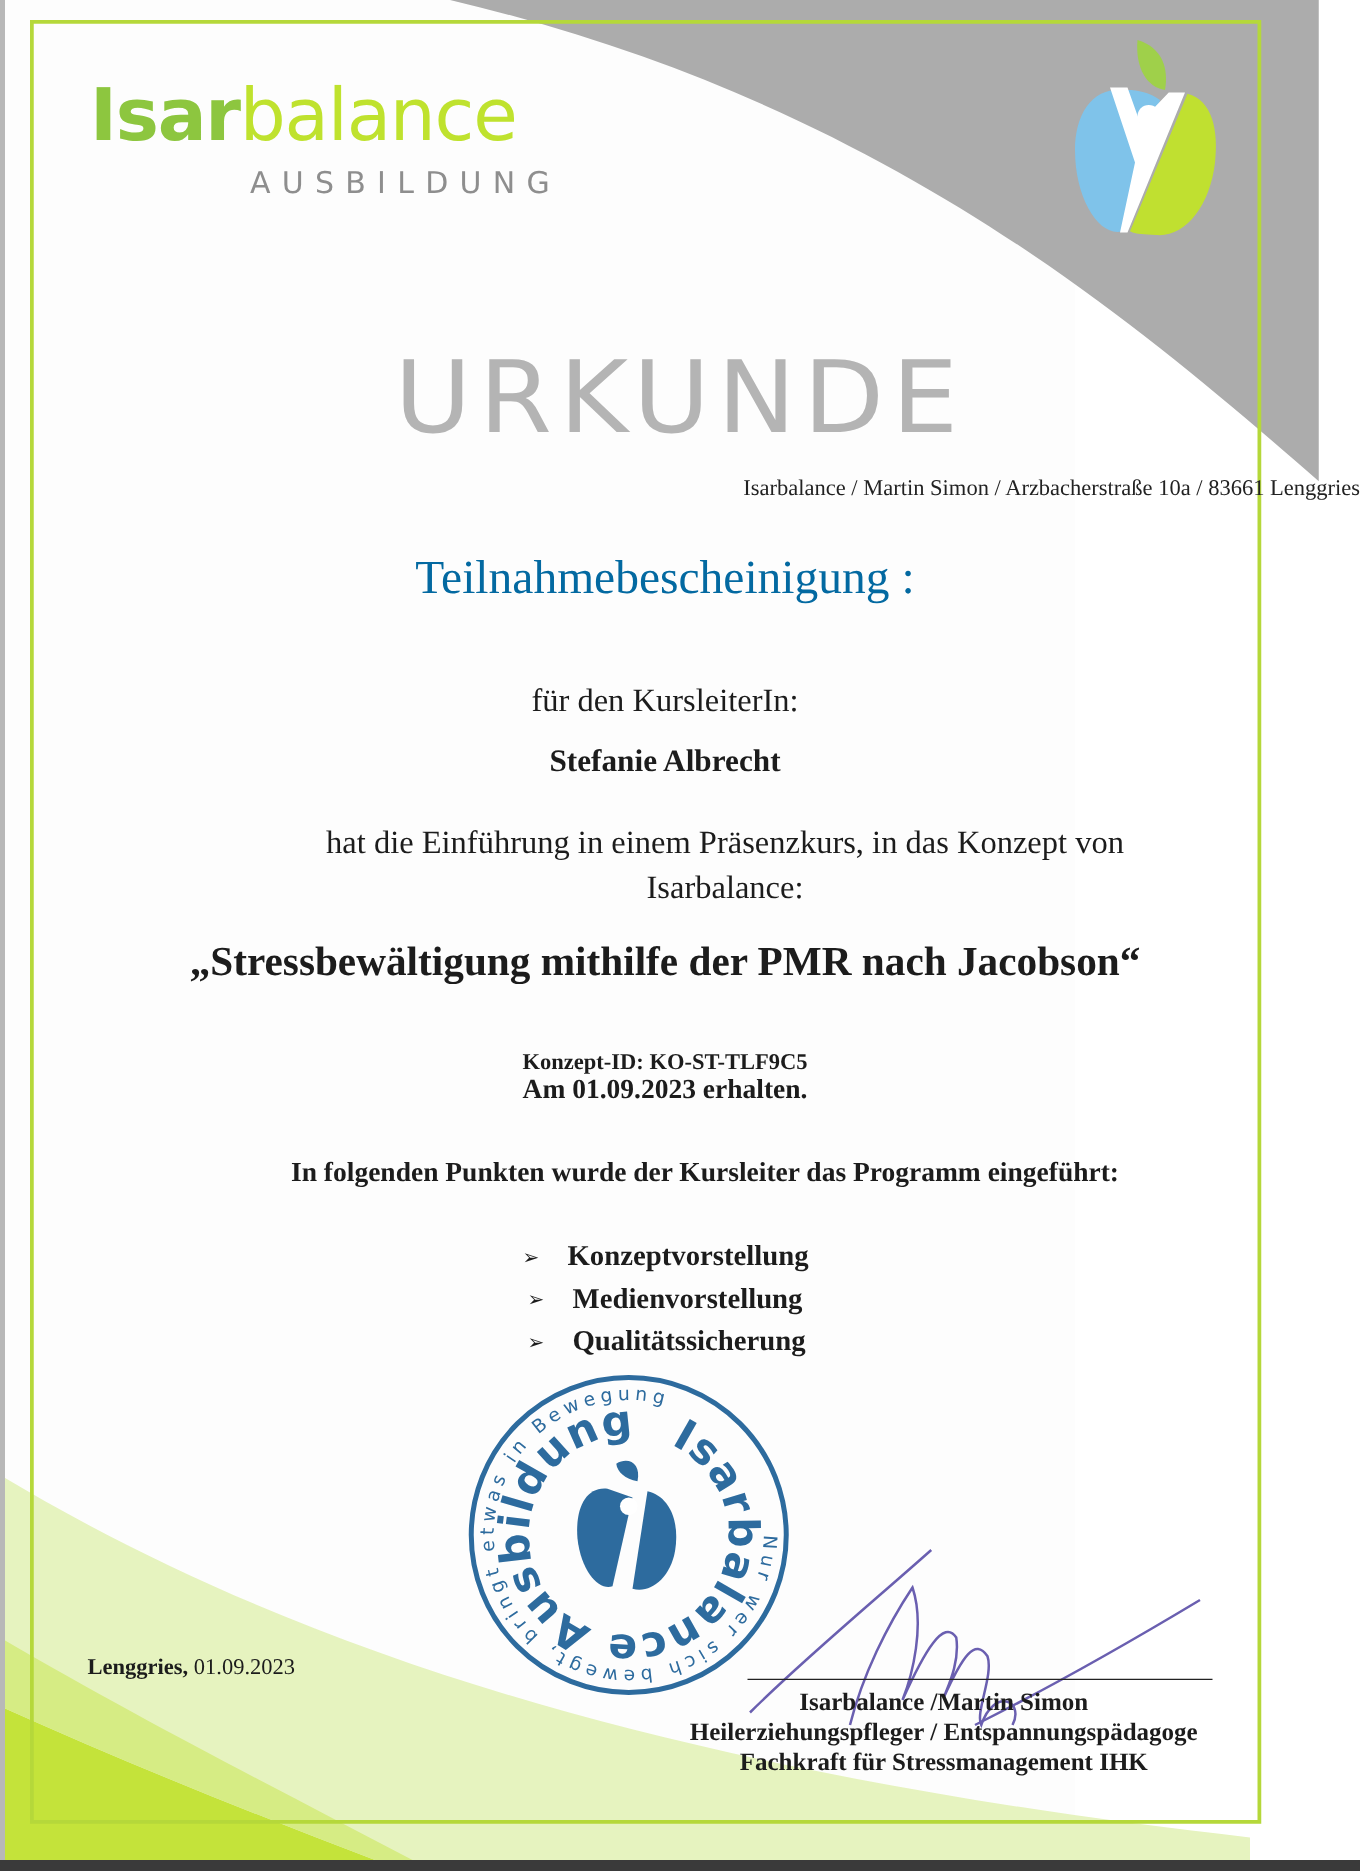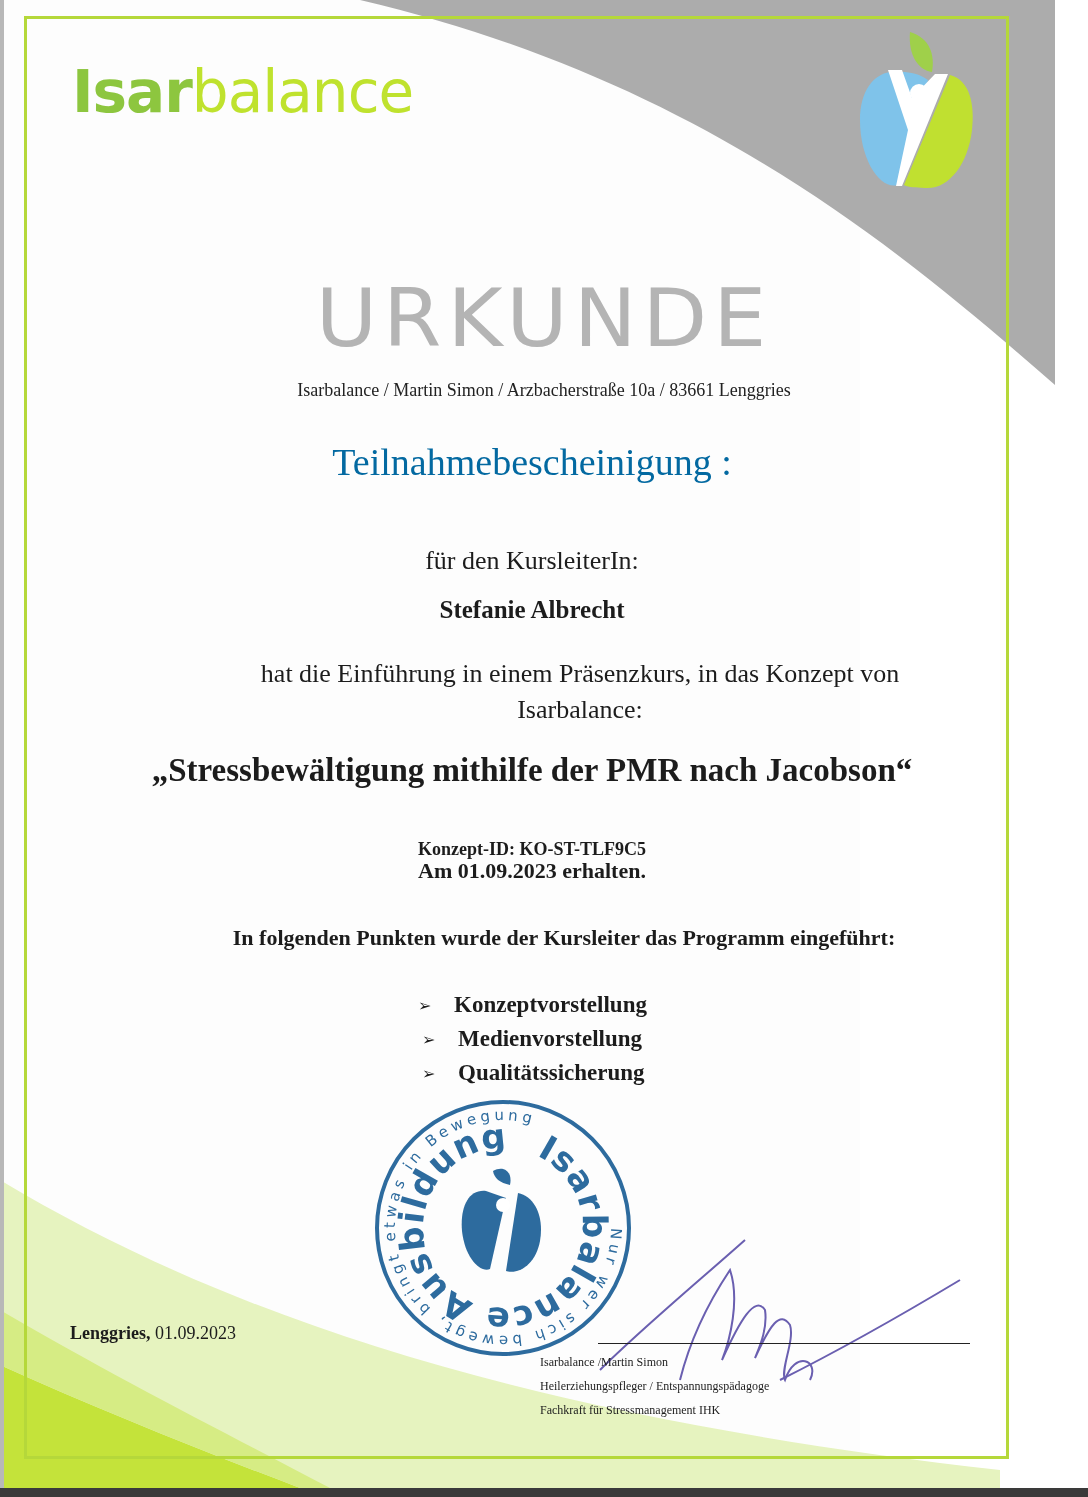--- a/index.html
+++ b/index.html
@@ -12,21 +12,21 @@
 
   .logo { position:absolute; left:72px; top:62px; }
   .logo-main { font-family:"DejaVu Sans", sans-serif; font-size:58px; line-height:60px; letter-spacing:-1px; }
   .logo-isar { color:#8dc63f; font-weight:bold; }
   .logo-balance { color:#bfe22e; font-weight:normal; }
   .logo-sub { position:absolute; left:128px; top:70px; font-family:"DejaVu Sans", sans-serif; font-size:24px; letter-spacing:9px; color:#8e8e8e; white-space:nowrap; }
 
   .apple { position:absolute; left:840px; top:30px; }
 
   .title { position:absolute; left:0; width:1088px; top:268px; text-align:center; font-family:"DejaVu Sans", sans-serif; font-size:84px; font-weight:normal; letter-spacing:6px; color:#b4b4b4; line-height:100px; transform:scaleY(0.95); }
-  .address { position:absolute; left:0; width:1088px; top:380px; text-align:center; font-size:18px; color:#222; }
+  .address { position:absolute; left:0; width:1088px; top:380px; text-align:right; font-size:18px; color:#222; }
 
   .heading { position:absolute; left:0; width:1064px; top:440px; text-align:center; font-size:38px; font-weight:normal; color:#0369a1; }
   .line { position:absolute; left:0; width:1064px; text-align:center; }
   .l-fuer { top:546px; font-size:26px; }
   .l-name { top:596px; font-size:25px; font-weight:bold; }
   .l-hat { top:656px; font-size:26px; line-height:36px;padding-left:48px; }
   .l-course { top:752px; font-size:33px; font-weight:bold; }
   .l-id { top:803px; font-size:18px; font-weight:bold;margin-top:36px; }
   .l-date { top:858px; font-size:22px; font-weight:bold; }
   .l-points { top:925px; font-size:22px; font-weight:bold;padding-left:32px; }
@@ -37,41 +37,42 @@
   .list-item:nth-child(3) { margin-left:4px; }
   .arrow { font-family:"DejaVu Sans", sans-serif; font-size:16px; width:36px; display:inline-block; }
 
   .stamp { position:absolute; left:368px; top:1093px; }
 
   .place { position:absolute; left:70px; top:1323px; font-size:18px; }
   .place b { font-weight:bold; }
 
   .signature { position:absolute; left:580px; top:1230px; }
   .sig-line { position:absolute; left:598px; top:1343px; width:372px; height:1px; background:#222; }
-  .sig-block { position:absolute; left:540px; top:1350px; width:430px; text-align:left; font-size:12px; font-weight:normal; line-height:24px; }
+  .sig-block { position:absolute; left:540px; top:1350px; width:430px; text-align:center; font-size:20px; font-weight:bold; line-height:24px; }
 </style>
 </head>
 <body>
 
 <div class="page">
 
   <svg class="bg-svg" width="1088" height="1497" viewBox="0 0 1088 1497">
 
     <path d="M360 0 L1055 0 L1055 385 C 900 250, 700 80, 360 0 Z" fill="#acacac"></path>
 
     <path d="M0 1180 C 250 1330, 560 1420, 1000 1470 L 1000 1488 L 0 1488 Z" fill="#e6f3bf"></path>
     <path d="M0 1365 C 100 1410, 200 1450, 300 1488 L 0 1488 Z" fill="#c4e33a"></path>
     <path d="M0 1310 C 120 1380, 220 1430, 330 1488 L 300 1488 C 200 1450, 100 1410, 0 1365 Z" fill="#d6ec84"></path>
   </svg>
 
   <div class="left-edge"></div>
   <div class="frame"></div>
 
   <div class="logo">
     <div class="logo-main"><span class="logo-isar">Isar</span><span class="logo-balance">balance</span></div>
+    <div class="logo-sub">AUSBILDUNG</div>
   </div>
 
   <svg class="apple" width="150" height="170" viewBox="0 0 150 170">
     <path d="M70 2 C 90 8, 95 25, 92 42 C 78 40, 68 25, 70 2 Z" fill="#9fd04a"></path>
     <path d="M62 42 C 35 38, 20 60, 20 90 C 20 130, 40 160, 58 155 L 88 50 C 80 44, 70 42, 62 42 Z" fill="#7fc3ea"></path>
     <path d="M110 45 C 130 50, 135 75, 132 100 C 128 135, 108 160, 85 158 C 75 157, 70 158, 64 155 Z" fill="#c0e030"></path>
     <path d="M48 40 L 62 40 L 72 68 L 95 44 L 108 44 L 62 156 L 56 156 L 68 100 Z" fill="#ffffff"></path>
     <circle cx="79" cy="63" r="9" fill="#ffffff"></circle>
   </svg>
 

